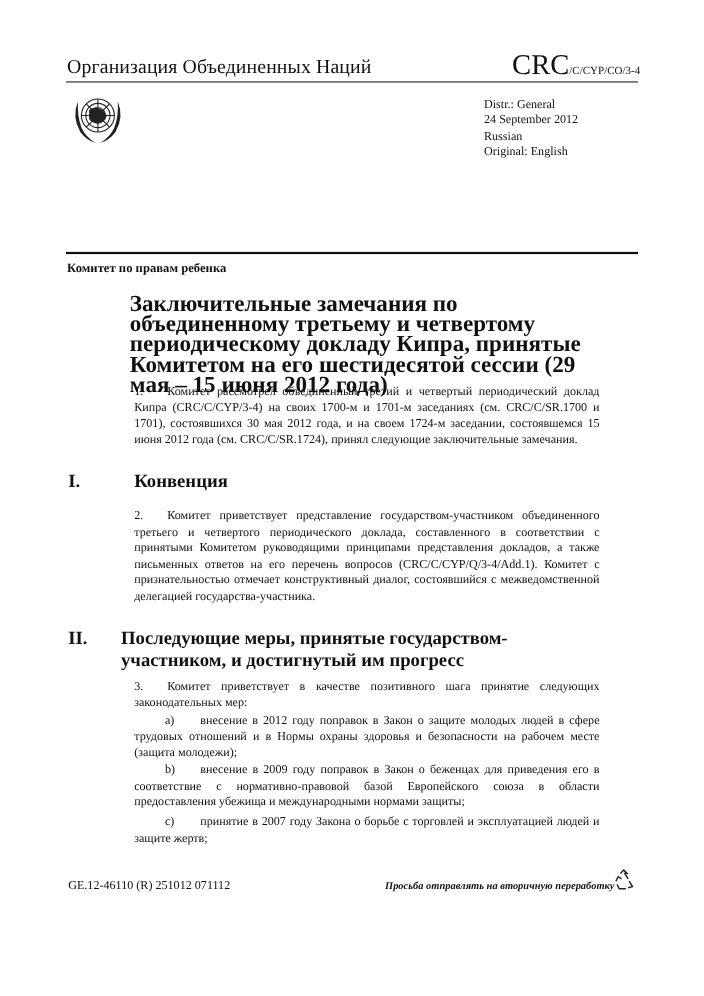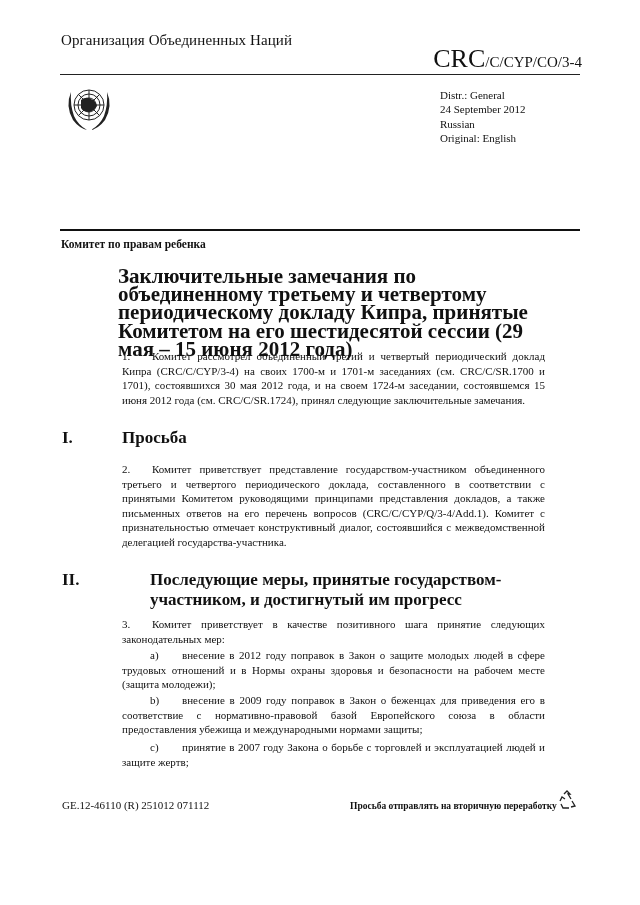--- a/index.html
+++ b/index.html
@@ -1,47 +1,47 @@
 <!DOCTYPE html>
 <html><head>
 <meta charset="utf-8">
 <style>
   html, body { margin: 0; padding: 0; background: #ffffff; }
   body {
     width: 640px; height: 905px; position: relative; overflow: hidden;
     font-family: "Liberation Serif", "DejaVu Serif", serif; color: #111;
   }
   .abs { position: absolute; }
-  .org-name { left: 61px; top: 32px; font-size: 15px; letter-spacing: 0.1px; }
+  .org-name { left: 61px; top: 50px; font-size: 18px; letter-spacing: 0.1px; }
   .symbol { right: 58px; top: 44px; white-space: nowrap; }
   .symbol .big { font-size: 26px; }
-  .symbol .small { font-size: 15px; }
+  .symbol .small { font-size: 10px; }
   .rule-top { left: 60px; top: 74px; width: 520px; height: 1px; background: #222; }
   .emblem { left: 63px; top: 80px; width: 52px; height: 52px; }
   .conv-title { left: 124px; top: 84px; font-size: 20.5px; font-weight: bold; line-height: 24px; }
   .distr { left: 440px; top: 88px; font-size: 11px; line-height: 14.3px; }
   .rule-thick { left: 60px; top: 229px; width: 520px; height: 2px; background: #111; }
   .committee { left: 61px; top: 238px; font-size: 11.5px; font-weight: bold; text-align: right; }
   .doc-title { left: 118px; top: 267px; width: 420px; font-size: 21px; font-weight: bold; line-height: 18.2px; }
   .para { left: 122px; width: 423px; font-size: 11px; line-height: 14.6px; text-align: justify; }
   .para .num { display: inline-block; width: 30px; }
   .para .sub { display: inline-block; width: 32px; padding-left: 28px; }
   .p1 { top: 349px; }
   .h1 { left: 62px; top: 428px; font-size: 17px; font-weight: bold; }
   .h1 .roman { display: inline-block; width: 60px; }
   .p2 { top: 462px; }
   .h2 { left: 62px; top: 570px; font-size: 17px; font-weight: bold; line-height: 19.5px; }
   .h2 .roman { position: absolute; left: 0; top: 0; }
-  .h2 .text { display: block; margin-left: 88px; width: 380px; }
+  .h2 .text { display: block; margin-left: 48px; width: 380px; }
   .p3 { top: 617px; }
   .pa { top: 648px; }
   .pb { top: 693px; }
   .pc { top: 740px; }
   .footer-code { left: 62px; top: 799px; font-size: 11px; text-align: right; }
-  .recycle-text { left: 350px; top: 801px; font-size: 9.5px; font-weight: bold; }
+  .recycle-text { left: 350px; top: 801px; font-size: 9.5px; font-weight: bold; font-style: italic; }
   .recycle-icon { left: 556px; top: 789px; width: 22px; height: 22px; }
 </style>
 </head>
 <body>
 
 <div class="abs org-name">Организация Объединенных Наций</div>
 <div class="abs symbol">
   <span class="big">CRC</span><span class="small">/C/CYP/CO/3-4</span>
 </div>
 <div class="abs rule-top"></div>
@@ -77,21 +77,21 @@
 <div class="abs rule-thick"></div>
 <div class="abs committee">Комитет по правам ребенка</div>
 
 <div class="abs doc-title">Заключительные замечания по объединенному третьему и четвертому периодическому докладу Кипра, принятые Комитетом на его шестидесятой сессии (29 мая – 15 июня 2012 года)</div>
 
 <div class="abs para p1">
   <span class="num">1.</span><span>Комитет рассмотрел объединенный третий и четвертый периодический доклад Кипра (CRC/C/CYP/3-4) на своих 1700-м и 1701-м заседаниях (см. CRC/C/SR.1700 и 1701), состоявшихся 30 мая 2012 года, и на своем 1724-м заседании, состоявшемся 15 июня 2012 года (см. CRC/C/SR.1724), принял следующие заключительные замечания.</span>
 </div>
 
 <div class="abs h1">
-  <span class="roman">I.</span><span>Просьба</span>
+  <span class="roman">I.</span><span>Конвенция</span>
 </div>
 
 <div class="abs para p2">
   <span class="num">2.</span><span>Комитет приветствует представление государством-участником объединенного третьего и четвертого периодического доклада, составленного в соответствии с принятыми Комитетом руководящими принципами представления докладов, а также письменных ответов на его перечень вопросов (CRC/C/CYP/Q/3-4/Add.1). Комитет с признательностью отмечает конструктивный диалог, состоявшийся с межведомственной делегацией государства-участника.</span>
 </div>
 
 <div class="abs h2">
   <span class="roman">II.</span>
   <span class="text">Последующие меры, принятые государством-участником, и достигнутый им прогресс</span>
 </div>

